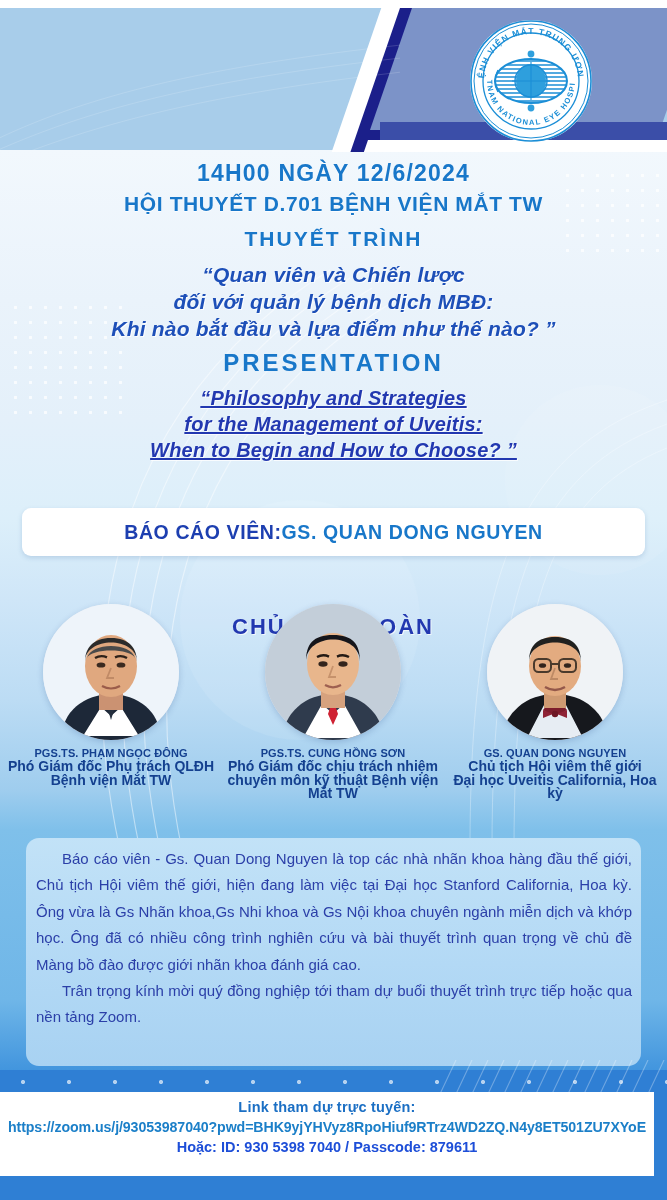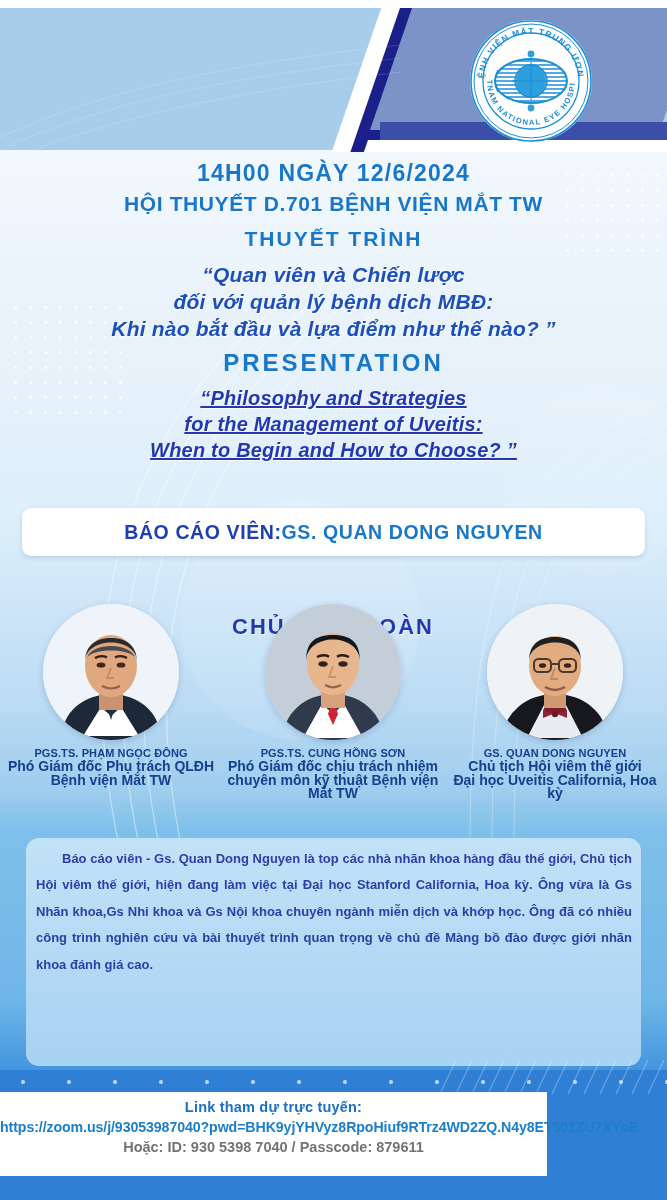--- a/index.html
+++ b/index.html
@@ -120,46 +120,46 @@
   .prole { font-size: 14px; font-weight: bold; color: #14408f; line-height: 13.5px; }
 
   
   .body-card {
     position: absolute; top: 838px; left: 26px; width: 615px; height: 228px;
     background: linear-gradient(180deg,#c2e2f7 0%, #b3d9f5 55%, #a8d2f2 100%);
     border-radius: 13px;
   }
   .body-text {
     position: absolute; top: 846px; left: 36px; width: 596px;
-    font-size: 13px; line-height: 26.4px; font-weight: bold;
+    font-size: 15px; line-height: 26.4px; font-weight: normal;
     color: #2b3fa8; text-align: justify; text-align-last: left;
   }
   .body-text p { text-indent: 26px; }
 
   
   .foot-band-top {
     position: absolute; top: 1070px; left: 0; width: 667px; height: 22px;
     background: #2f7fd4;
   }
   .foot-dots {
     position: absolute; top: 1076px; left: 0; width: 667px; height: 12px;
     background-image: radial-gradient(circle, rgba(255,255,255,.65) 2px, transparent 2.2px);
     background-size: 46px 12px;
   }
   .foot-white {
-    position: absolute; top: 1092px; left: 0; width: 547px; height: 84px;
+    position: absolute; top: 1092px; left: 0; width: 654px; height: 84px;
     background: #ffffff; text-align: center;
   }
   .foot-bottom {
     position: absolute; top: 1176px; left: 0; width: 667px; height: 24px;
     background: #2f7fd4;
   }
   .f-head { font-size: 14.5px; font-weight: bold; color: #1b6fc4; padding-top: 7px; letter-spacing: .2px; }
   .f-url  { font-size: 14.2px; font-weight: bold; color: #1b7fc8; padding-top: 4px; letter-spacing: -.1px; white-space: nowrap; }
-  .f-id   { font-size: 14.5px; font-weight: bold; color: #737373; padding-top: 4px; }
+  .f-id   { font-size: 14.5px; font-weight: bold; color: #1d4ed8; padding-top: 4px; }
 </style>
 </head>
 <body>
 
 <div id="poster">
 
   <div class="header">
     <div class="hdr-lightband"></div>
     <div class="hdr-white-diag"></div>
     <div class="hdr-navy-diag"></div>
@@ -337,20 +337,21 @@
       </div>
       <div class="pname">GS. QUAN DONG NGUYEN</div>
       <div class="prole">Chủ tịch Hội viêm thế giới</div>
       <div class="prole">Đại học Uveitis California, Hoa kỳ</div>
     </div>
   </div>
 
   <div class="body-card"></div>
   <div class="body-text">
     <p>Báo cáo viên - Gs. Quan Dong Nguyen là top các nhà nhãn khoa hàng đầu thế giới, Chủ tịch Hội viêm thế giới, hiện đang làm việc tại Đại học Stanford California, Hoa kỳ. Ông vừa là Gs Nhãn khoa,Gs Nhi khoa và Gs Nội khoa chuyên ngành miễn dịch và khớp học. Ông đã có nhiều công trình nghiên cứu và bài thuyết trình quan trọng về chủ đề Màng bồ đào được giới nhãn khoa đánh giá cao.</p>
+    <p>Trân trọng kính mời quý đồng nghiệp tới tham dự buổi thuyết trình trực tiếp hoặc qua nền tảng Zoom.</p>
   </div>
 
   <div class="foot-band-top"></div>
   <div class="foot-dots"></div>
   <svg class="arc-lines" style="top:1060px;left:430px;width:237px;height:34px;" viewBox="0 0 237 34">
     <g stroke="#ffffff" stroke-opacity=".55" stroke-width="1.1">
       <line x1="10" y1="34" x2="26" y2="0"></line>
         <line x1="26" y1="34" x2="42" y2="0"></line>
       <line x1="42" y1="34" x2="58" y2="0"></line>
         <line x1="58" y1="34" x2="74" y2="0"></line>

